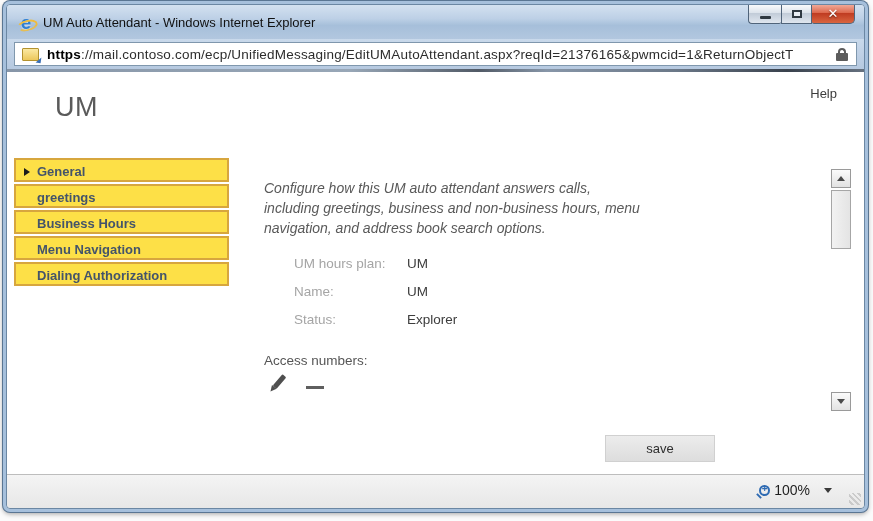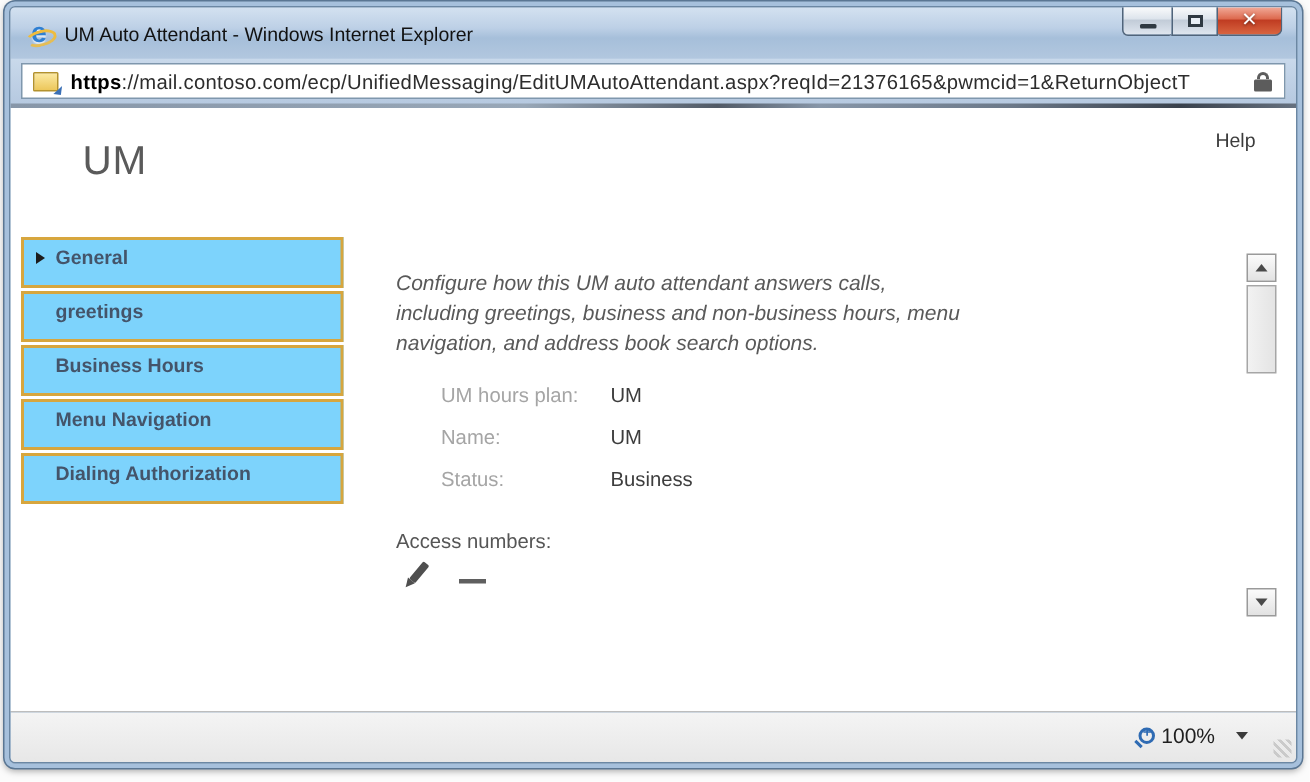--- a/index.html
+++ b/index.html
@@ -87,22 +87,22 @@
   }
 
   
   .content { flex:1; background:#fff; position:relative; font-size:13px; color:#333; }
 
   .help { position:absolute; top:14px; right:27px; font-size:13px; color:#3c3c3c; cursor:pointer; }
   .heading { position:absolute; left:48px; top:20px; font-size:27px; color:#5a5a5a; letter-spacing:.5px; }
 
   .sidebar { position:absolute; left:7px; top:86px; width:215px; }
   .nav-item {
-    position:relative; border:2px solid #d7a63e; background:#7dd3fc;
-    margin-bottom:2px; padding:3px 6px 10px 21px;
+    position:relative; border:2px solid #d7a63e; background:#fde047;
+    margin-bottom:2px; padding:3px 6px 0 21px;
     font-size:13px; font-weight:bold; color:#44546a; line-height:17px; cursor:pointer;
   }
   .sel-arrow {
     position:absolute; left:8px; top:8px; width:0; height:0;
     border-left:6px solid #1c1c1c; border-top:4px solid transparent; border-bottom:4px solid transparent;
   }
 
   .desc { position:absolute; left:257px; top:106px; width:382px; font-size:14px; line-height:20px; color:#595959;font-style:italic; }
 
   .fields { position:absolute; left:287px; top:184px; }
@@ -231,39 +231,40 @@
         <div class="frow">
           <span class="flabel">UM hours plan:</span>
           <span class="fvalue">UM</span>
         </div>
         <div class="frow">
           <span class="flabel">Name:</span>
           <span class="fvalue">UM</span>
         </div>
         <div class="frow">
           <span class="flabel">Status:</span>
-          <span class="fvalue">Business</span>
+          <span class="fvalue">Explorer</span>
         </div>
       </div>
 
       <div class="access-label">Access numbers:</div>
 
       <div class="pencil-wrap">
           <div class="pencil-shaft"></div>
         </div>
       <div class="dash"></div>
 
       <div class="sb-btn sb-up">
           <div class="tri-up"></div>
         </div>
       <div class="sb-thumb"></div>
       <div class="sb-btn sb-down">
           <div class="tri-down"></div>
         </div>
 
+      <div class="btn btn-save">save</div>
     </div>
 
     <div class="statusbar">
       <div class="zoomctl">
         <span class="mag"></span>
         <span class="zoomtext">100%</span>
         <span class="ddown"></span>
       </div>
       <div class="grip"></div>
     </div>

